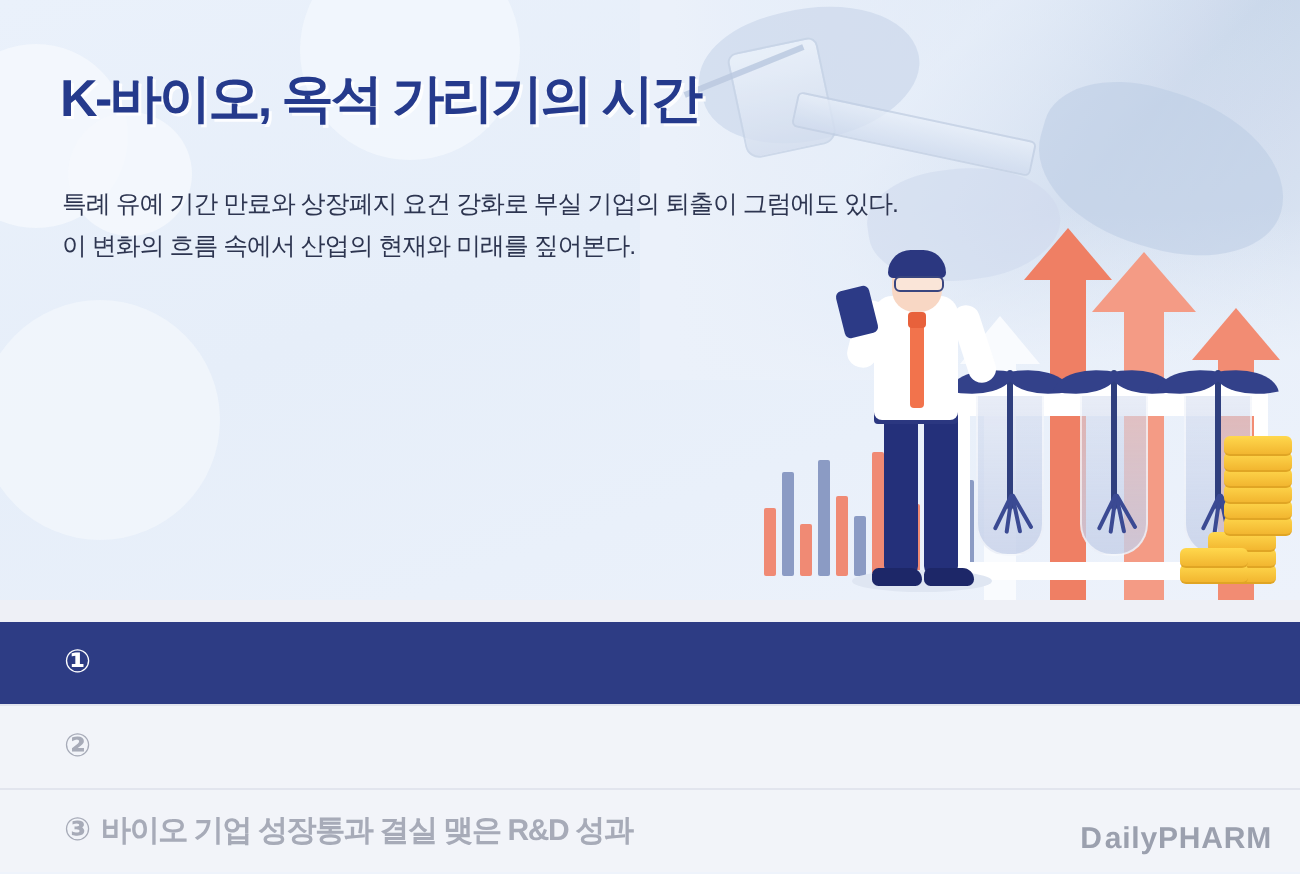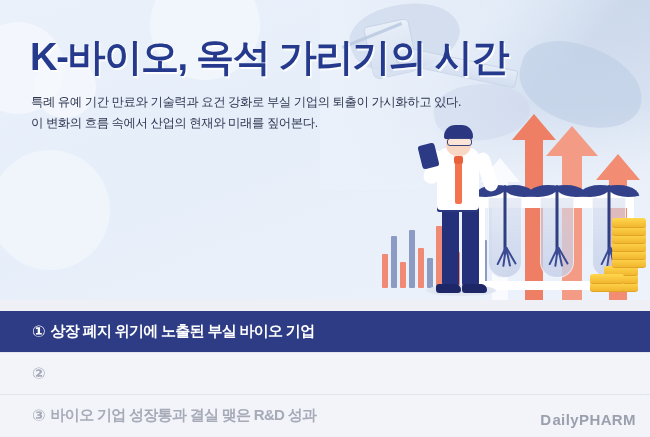--- a/index.html
+++ b/index.html
@@ -87,21 +87,21 @@
     background: linear-gradient(to bottom,#eef4fc,#d3ddee);
     border: 1px solid #c5d2e6;
     border-radius: 5px 5px 7px 7px;
     transform: rotate(-12deg);
     opacity: .8;
   }
 
   .hero-title {
     position: absolute;
     left: 30px; top: 32px;
-    font-size: 38px;
+    font-size: 26px;
     font-weight: bold;
     letter-spacing: -1.3px;
     color: #253a8c;
     text-shadow: 1.5px 1.5px 0 rgba(255,255,255,.85);
     white-space: nowrap;
   }
   .hero-body {
     position: absolute;
     left: 31px; top: 92px;
     width: 430px;
@@ -382,21 +382,21 @@
       <span class="glove g2"></span>
       <span class="glove g3"></span>
       <span class="vial"></span>
       <span class="syringe-barrel"></span>
       <span class="syringe-needle"></span>
     </div>
 
     <div class="hero-title">K-바이오, 옥석 가리기의 시간</div>
 
     <div class="hero-body">
-      <div class="hero-line">특례 유예 기간 만료와 기술력과 요건 강화로 부실 기업의 퇴출이 가시화하고 있다.</div>
+      <div class="hero-line">특례 유예 기간 만료와 상장폐지 요건 강화로 부실 기업의 퇴출이 그럼에도 있다.</div>
       <div class="hero-line">이 변화의 흐름 속에서 산업의 현재와 미래를 짚어본다.</div>
     </div>
 
     <div class="illus">
 
       <div class="arrow" style="left:118px;">
         <span class="shaft" style="width:16px;height:120px;background:#f9fbfe;"></span>
         <span class="head" style="bottom:118px;border-width:0 20px 24px 20px;border-bottom-color:#f9fbfe;"></span>
       </div>
       <div class="arrow" style="left:152px;">
@@ -507,21 +507,20 @@
 
     </div>
   </div>
 
   <div class="gap-strip"></div>
 
   <div class="list">
 
     <div class="list-row active">
       <span class="row-num">①</span>
-      <span class="row-text">상장 폐지 위기에 노출된 부실 바이오 기업</span>
     </div>
 
     <div class="list-row plain">
       <span class="row-num">②</span>
     </div>
 
     <div class="list-row plain">
       <span class="row-num">③</span>
       <span class="row-text">바이오 기업 성장통과 결실 맺은 R&amp;D 성과</span>
     </div>

